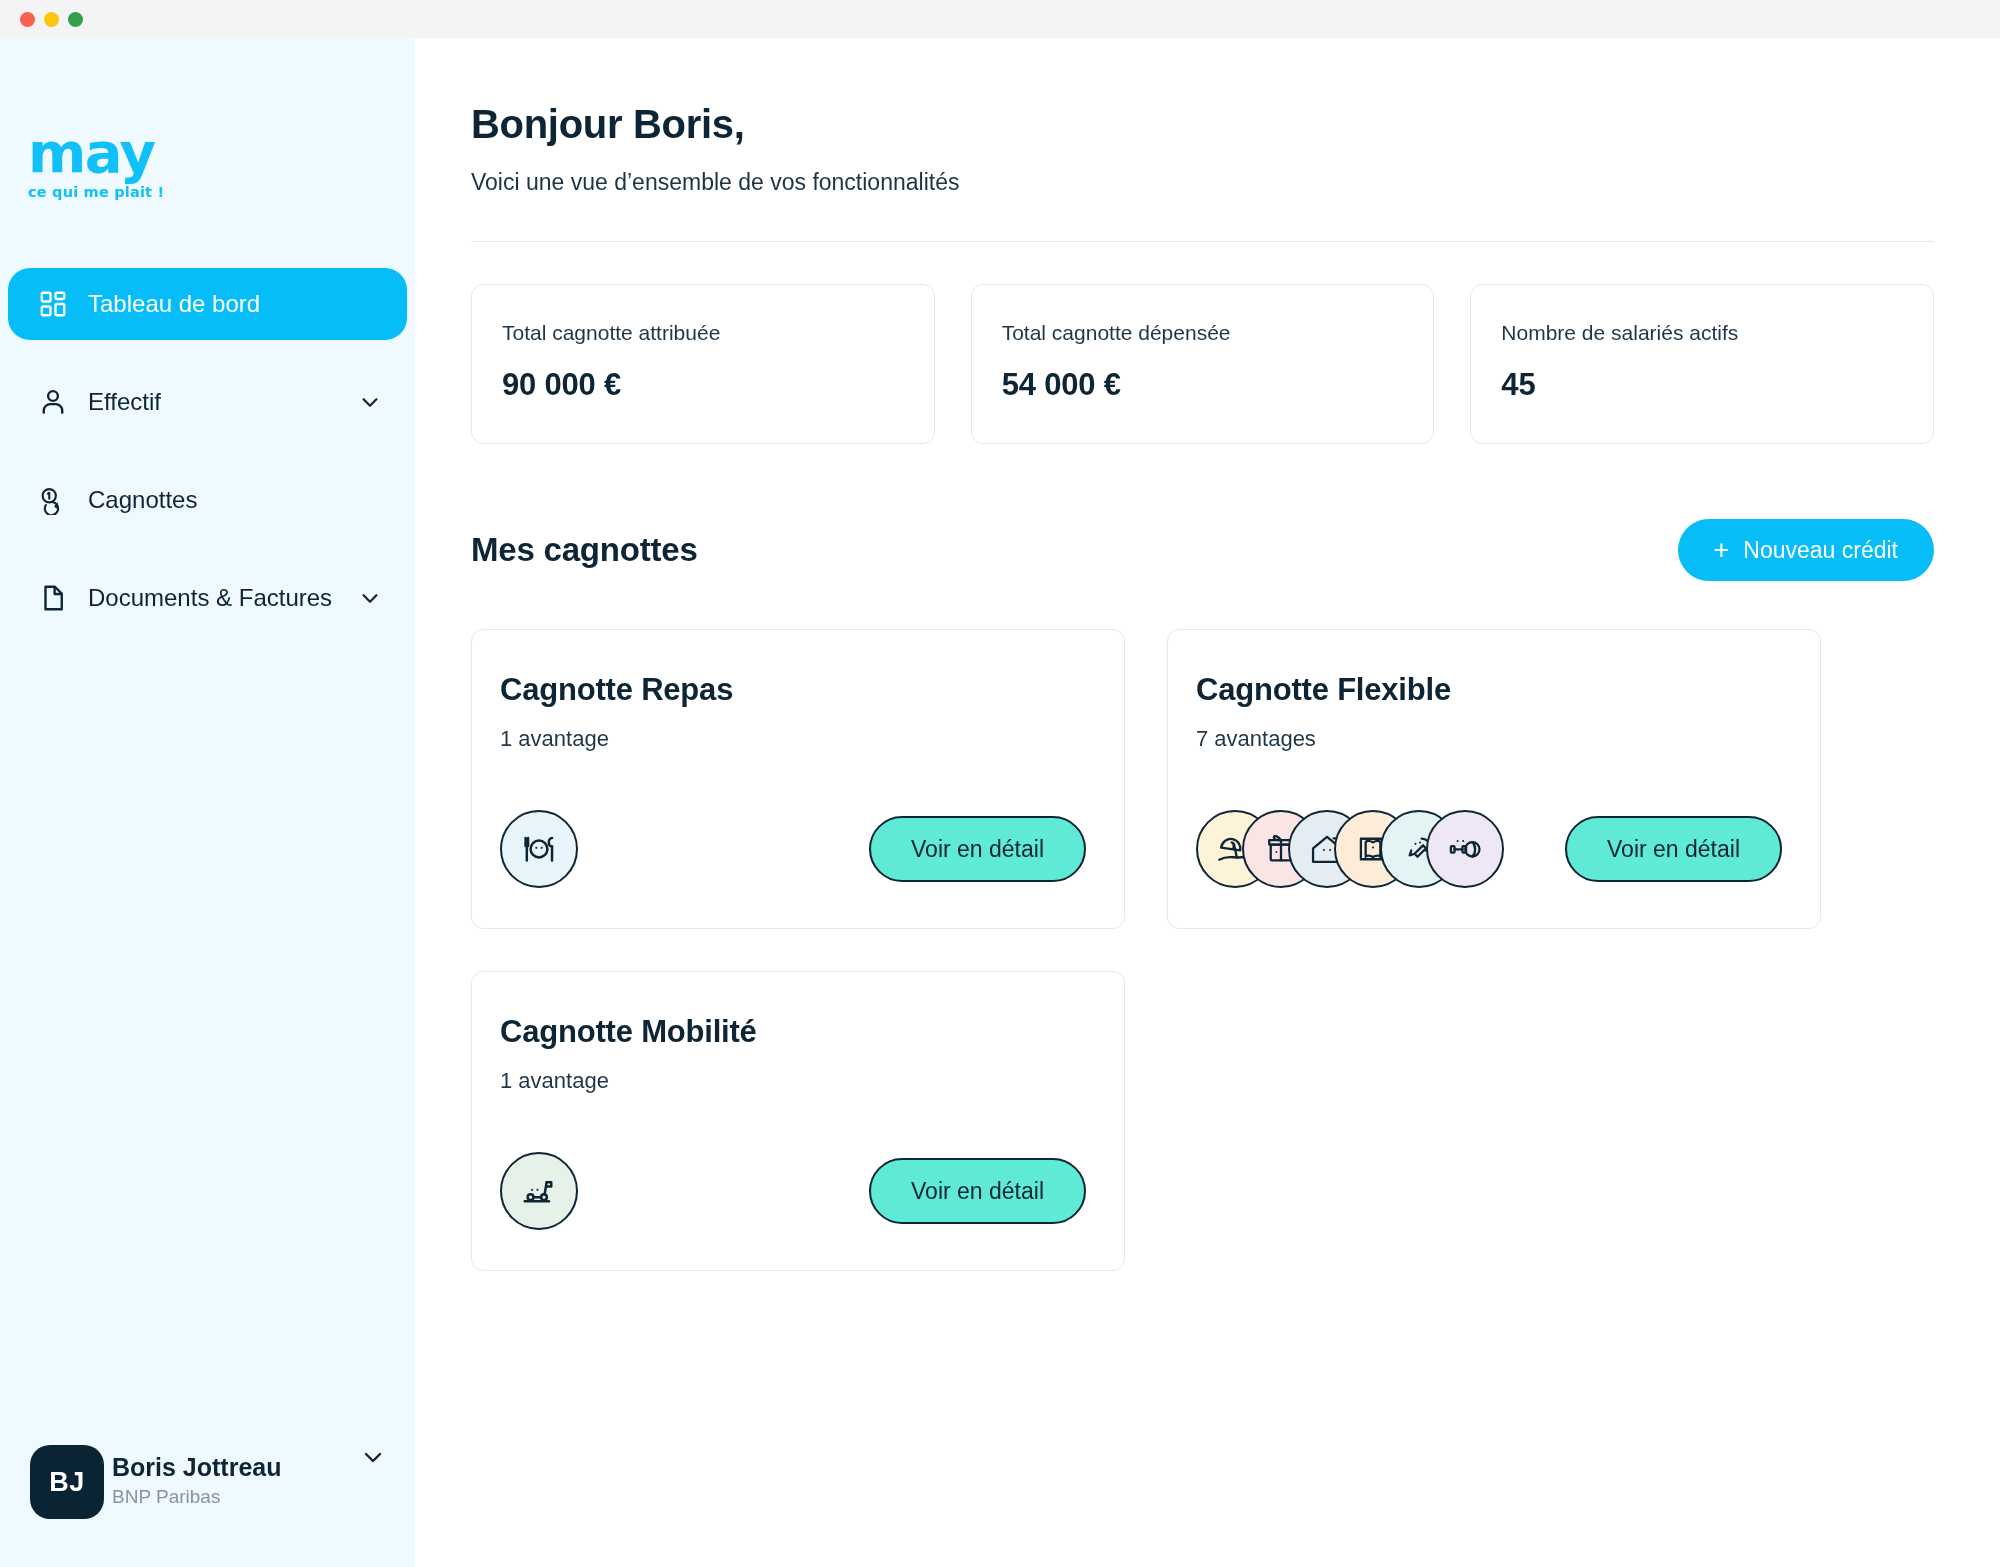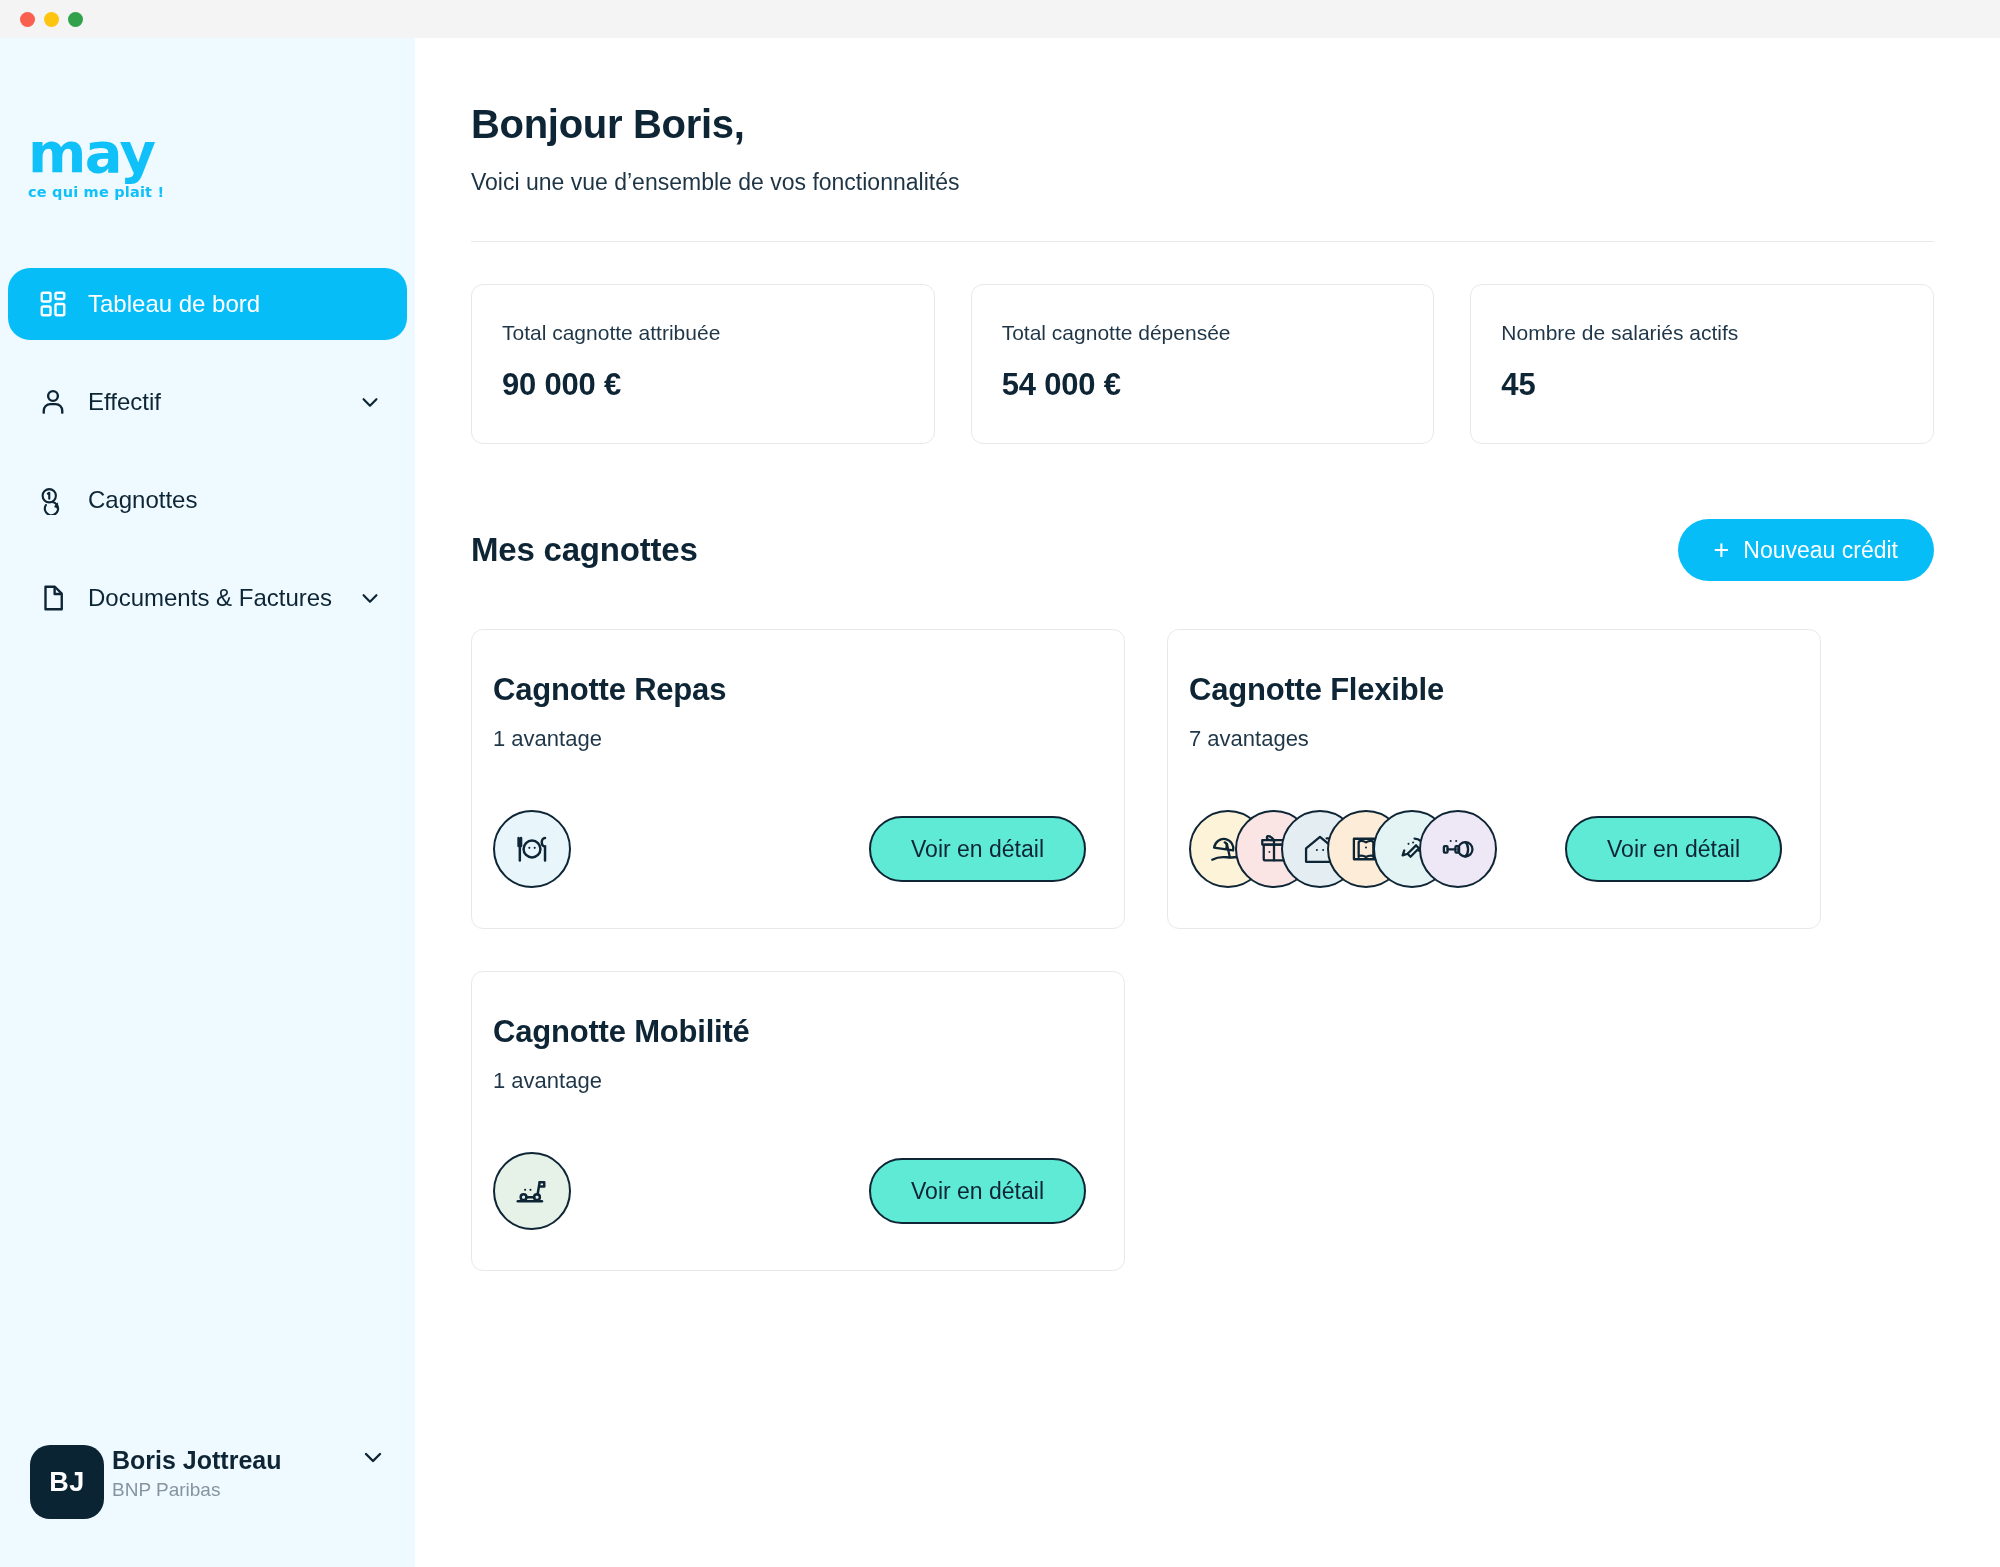--- a/index.html
+++ b/index.html
@@ -80,21 +80,21 @@
     gap: 8px;
   }
   .avatar {
     width: 74px; height: 74px; flex: 0 0 74px;
     border-radius: 20px; background: #0b2433;
     color: #fff; font-size: 27px; font-weight: 700;
     display: flex; align-items: center; justify-content: center;
     letter-spacing: .5px;
   }
   .user-meta { flex: 1 1 auto; }
-  .user-name { font-size: 25px; font-weight: 700; color: #0e2535; line-height: 1.25; }
+  .user-name { font-size: 25px; font-weight: 700; color: #0e2535; line-height: 1.25; margin-top: 7px; }
   .user-org  { font-size: 19px; color: #8794a0; margin-top: 3px; }
   .user-chev { width: 24px; height: 24px; flex: 0 0 24px; }
 
   
   .main {
     position: absolute; top: 40px; left: 415px;
     width: 1585px; height: 1529px;
     background: #ffffff;
     padding: 62px 66px 0 56px;
     overflow: hidden;
@@ -141,21 +141,21 @@
   .cards {
     display: flex; flex-wrap: wrap;
     gap: 42px 42px;
     margin-top: 48px;
   }
   .ccard {
     width: 654px;
     border: 1px solid #e6e9eb;
     border-radius: 12px;
     background: #fff;
-    padding: 42px 38px 40px 21px;
+    padding: 42px 38px 40px 28px;
     min-height: 300px;
     display: flex; flex-direction: column;
   }
   .ccard-title { font-size: 31px; font-weight: 700; color: #0e2535; letter-spacing: -.2px; }
   .ccard-sub   { font-size: 22px; color: #1f3648; margin-top: 18px; }
   .ccard-foot  {
     margin-top: auto; padding-top: 46px;
     display: flex; align-items: center; justify-content: space-between;
   }
   .avbubble {

